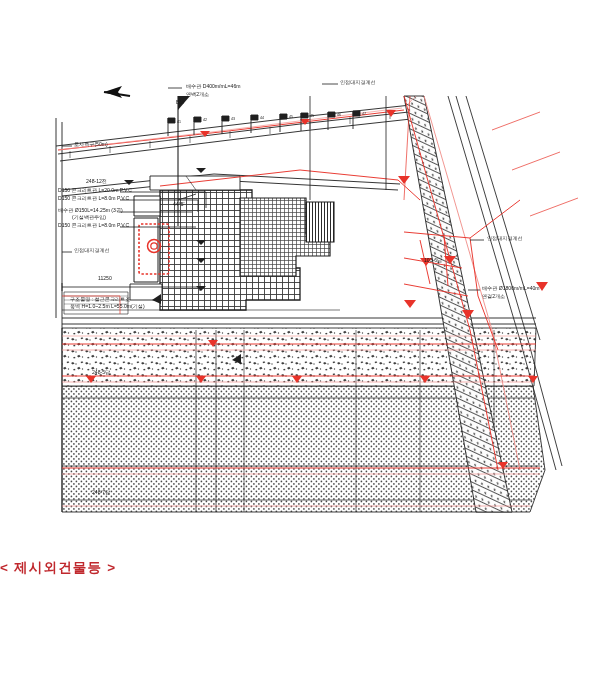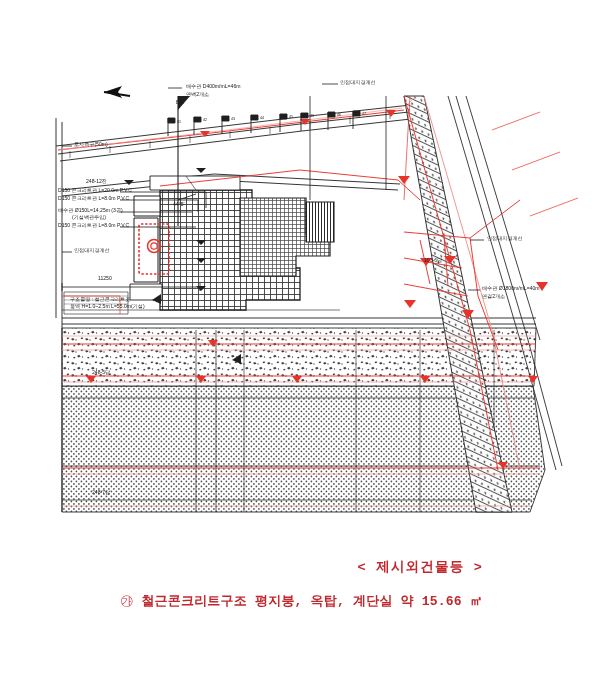--- a/index.html
+++ b/index.html
@@ -14,22 +14,21 @@
 
   
   #drawing{
     position:absolute;left:0;top:0;width:603px;height:545px;
   }
   #drawing svg{display:block;}
 
   
   #caption{
     position:absolute;left:0;top:558px;width:483px;
-    text-align:right;
-    font-family:Liberation Mono, monospace;
+    text-align:left;
   }
   #caption .title{
     font-size:13.5px;font-weight:bold;letter-spacing:1.2px;
     color:#c0282d;line-height:20px;
     margin:0 0 14px 0;
   }
   #caption .line{
     font-size:13px;font-weight:bold;color:#c0282d;
     line-height:19px;letter-spacing:0.2px;
     margin:0;
@@ -310,19 +309,15 @@
           <text x="289" y="118" font-size="3.6">45</text>
           <text x="310" y="117" font-size="3.6">45</text>
           <text x="337" y="116" font-size="3.6">46</text>
           <text x="362" y="115" font-size="3.6">47</text>
         </g>
     </svg>
   </div>
 
   <div id="caption">
     <p class="title">&lt; 제시외건물등 &gt;</p>
-    <p class="line">
-      <span class="mark">㉮</span>
-      <span>철근콘크리트구조 평지붕, 옥탑, 계단실 약 15.66 ㎡</span>
-    </p>
   </div>
 
 </div>
 
 </body></html>

